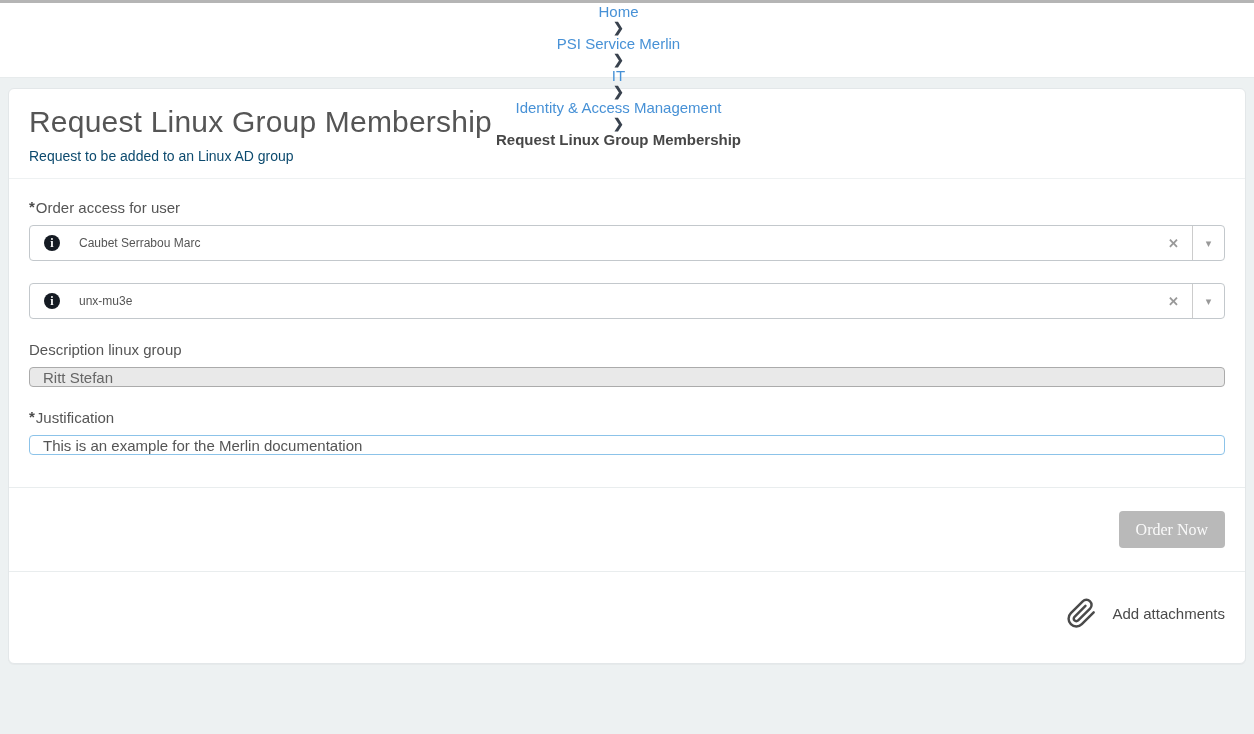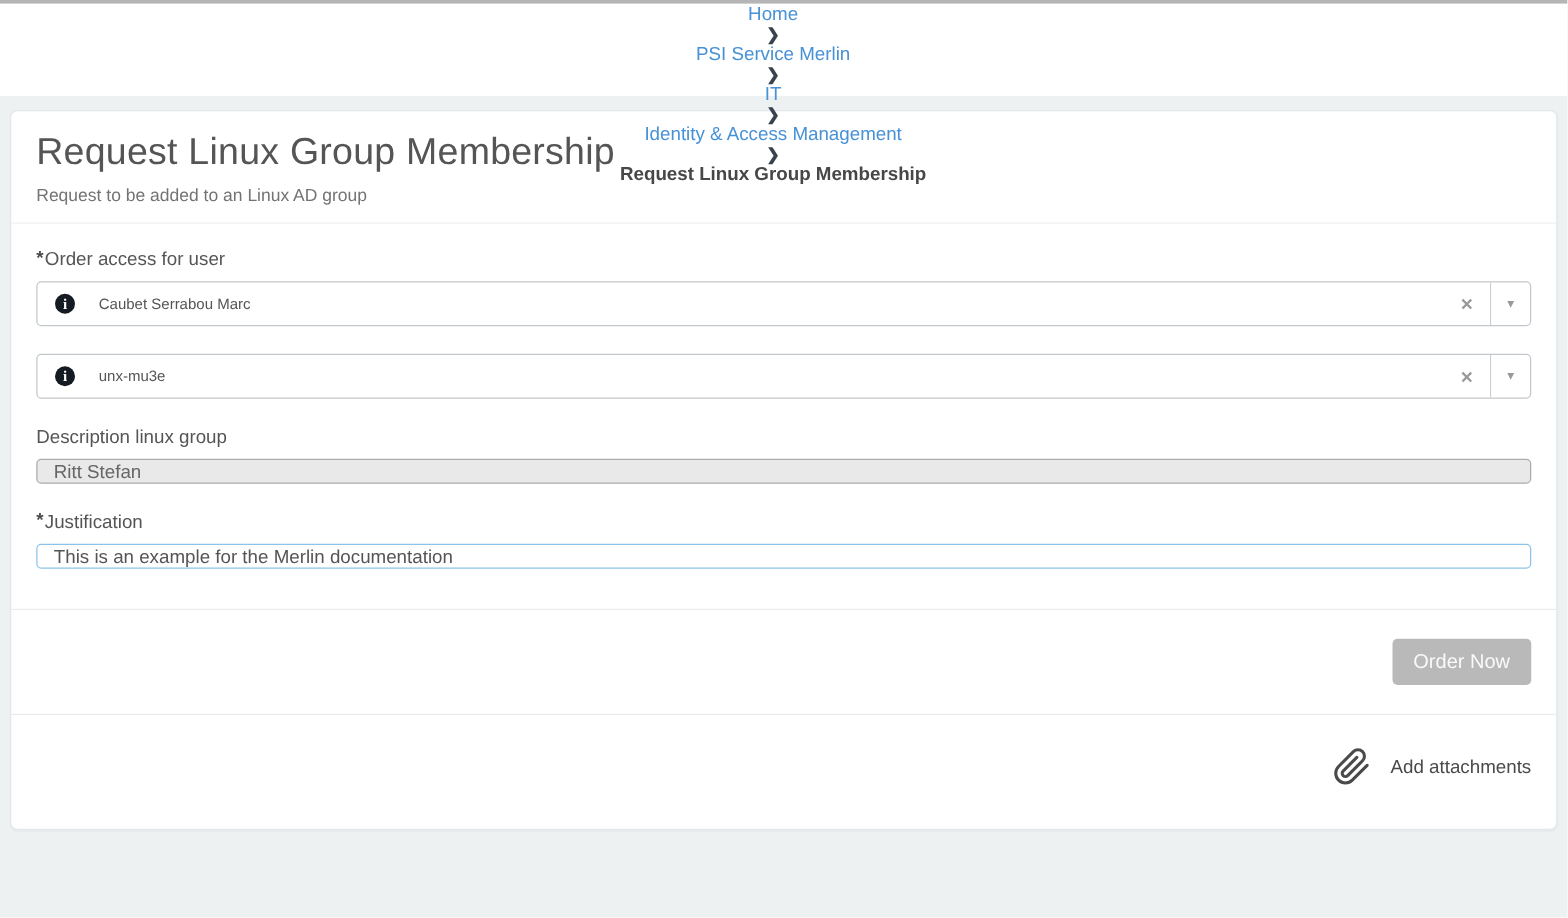--- a/index.html
+++ b/index.html
@@ -35,21 +35,21 @@
   
   .card {
     margin: 10px 8px 0 8px;
     background: #ffffff;
     border: 1px solid #e3e7e9;
     border-radius: 6px;
     box-shadow: 0 1px 1px rgba(0,0,0,0.03);
   }
   .card-header { padding: 16px 20px 14px 20px; border-bottom: 1px solid #eef1f2; }
   .page-title { margin: 0; font-size: 30px; font-weight: 400; color: #555555; letter-spacing: 0.2px; }
-  .page-subtitle { margin: 9px 0 0 0; font-size: 14px; color: #737373; }
+  .page-subtitle { margin: 9px 0 0 0; font-size: 14px; color: #0c4a6e; }
 
   .card-body { padding: 20px 20px 10px 20px; }
   .field { margin-bottom: 22px; }
   .field-label { font-size: 15px; color: #555555; margin-bottom: 9px; line-height: 17px; }
   .req-marker { font-weight: 700; color: #4a4a4a; position: relative; top: -1px; margin-right: 1px; }
 
   .select-control {
     height: 36px; width: 100%;
     border: 1px solid #c3c8cc; border-radius: 4px;
     background: #fff;
@@ -85,21 +85,21 @@
 
   .card-actions {
     border-top: 1px solid #e9edee;
     padding: 23px 20px;
     display: flex; justify-content: flex-end;
   }
   .order-btn {
     background: #b9b9b9; color: #fafafa;
     border: none; border-radius: 4px;
     height: 37px; padding: 0 17px;
-    font-size: 16px; font-family: Liberation Sans, sans-serif; cursor: pointer;
+    font-size: 16px; font-family: Liberation Serif, serif; cursor: pointer;
   }
 
   .card-attachments {
     border-top: 1px solid #e9edee;
     padding: 26px 20px 34px 20px;
     display: flex; justify-content: flex-end; align-items: center;
   }
   .attach-group { display: flex; align-items: center; cursor: pointer; }
   .paperclip-wrap { margin-right: 15px; display: flex; align-items: center; }
   .attach-label { font-size: 15px; color: #4a4a4a; }

